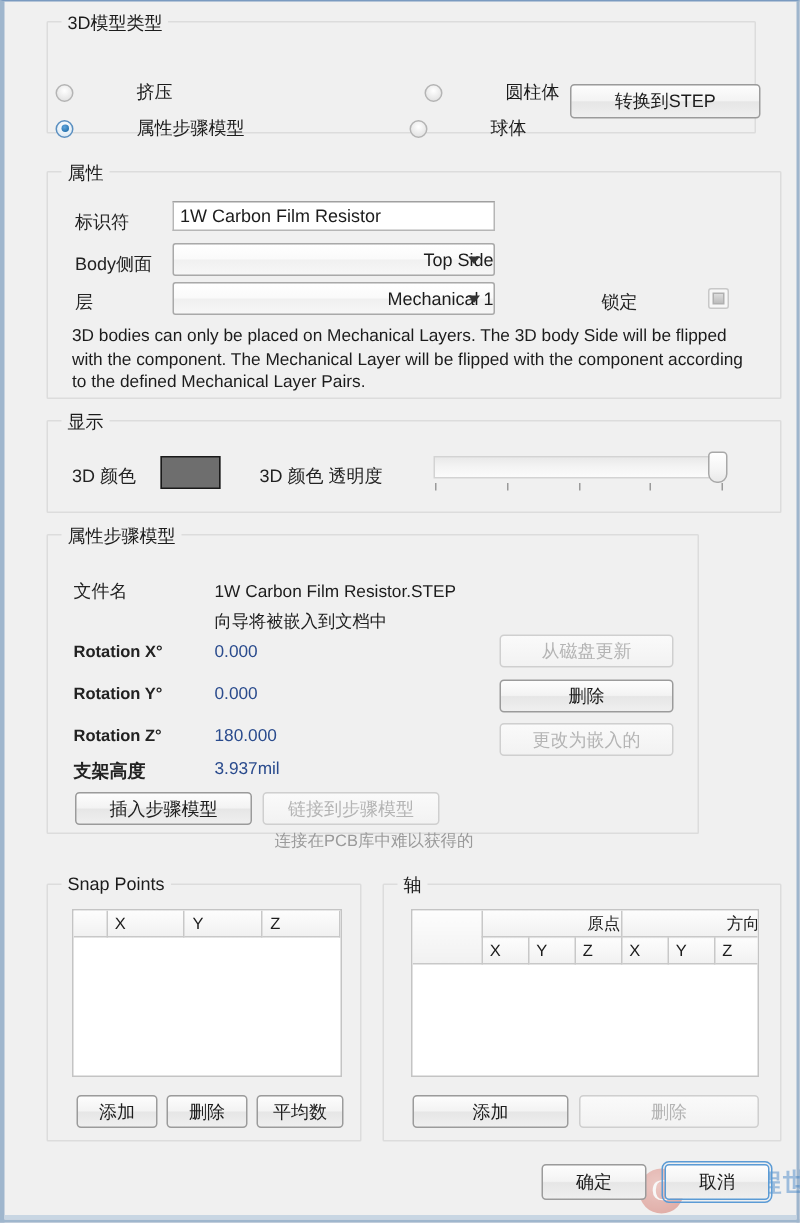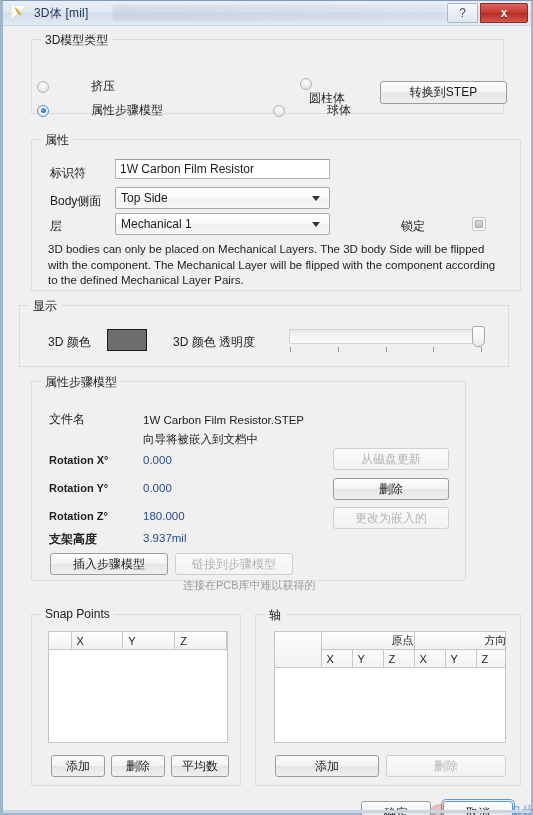--- a/index.html
+++ b/index.html
@@ -99,21 +99,21 @@
   
   .tinput{
     position:absolute;box-sizing:border-box;background:#fff;
     border:1px solid #b6b6b6;border-top-color:#a0a0a0;
     font-size:12px;color:#1c1c1c;display:flex;align-items:center;padding-left:4px;
   }
   .combo{
     position:absolute;box-sizing:border-box;
     background:linear-gradient(to bottom,#ffffff 0%,#fafafa 48%,#f0f0f0 52%,#f7f7f7 100%);
     border:1px solid #a9a9a9;border-radius:2px;
-    font-size:12px;color:#1c1c1c;display:flex;align-items:center;padding-left:5px;
+    font-size:12px;color:#1c1c1c;display:flex;align-items:center;padding-left:5px;justify-content:flex-end;
   }
   .combo .arrow{
     position:absolute;right:9px;top:50%;margin-top:-2px;width:0;height:0;
     border-left:4px solid transparent;border-right:4px solid transparent;border-top:5px solid #333;
   }
   .chkbox{
     position:absolute;box-sizing:border-box;width:14px;height:14px;
     border:1px solid #c8c8c8;background:#f7f7f7;border-radius:2px;
   }
   .chkbox:after{
@@ -159,49 +159,35 @@
     position:absolute;left:24px;top:-2px;font-size:17px;font-weight:bold;
     color:#3b7fc4;opacity:.45;white-space:nowrap;letter-spacing:1px;
   }
   .sep-bottom{position:absolute;left:0;bottom:0;width:100%;height:3px;background:#c8d6e3;}
 </style>
 </head>
 <body>
 
 <div id="window">
 
-  <div id="titlebar">
-    <div class="tbar-bgblur"></div>
-    <div class="title-icon">
-      <div class="tri"></div>
-      <div class="stripe" style="left:2px;top:3px;width:6px;transform:rotate(41deg);"></div>
-      <div class="stripe" style="left:3px;top:5px;width:6px;transform:rotate(41deg);"></div>
-      <div class="stripe" style="left:4px;top:7px;width:6px;transform:rotate(41deg);"></div>
-    </div>
-    <span class="title-text">3D体 [mil]</span>
-    <div class="tbar-buttons">
-      <div class="btn-help">?</div>
-      <div class="btn-close">x</div>
-    </div>
-  </div>
 
   <div id="content">
 
     <div class="group" style="left:28px;top:13px;width:473px;height:75px;">
       <span class="legend">3D模型类型</span>
     </div>
     <div class="radio" style="left:34px;top:52px;">
       <span class="dot"></span>
       <span class="rtext">挤压</span>
     </div>
     <div class="radio on" style="left:34px;top:76px;">
       <span class="dot"></span>
       <span class="rtext">属性步骤模型</span>
     </div>
-    <div class="radio" style="left:270px;top:52px;flex-direction:column;">
+    <div class="radio" style="left:280px;top:52px;">
       <span class="dot"></span>
       <span class="rtext">圆柱体</span>
     </div>
     <div class="radio" style="left:270px;top:76px;">
       <span class="dot"></span>
       <span class="rtext">球体</span>
     </div>
     <div class="pbtn" style="left:377px;top:55px;width:127px;height:23px;">转换到STEP</div>
 
     <div class="group" style="left:28px;top:113px;width:490px;height:152px;">
@@ -218,21 +204,21 @@
     </div>
     <span class="lbl" style="left:47px;top:192px;">层</span>
     <div class="combo" style="left:112px;top:187px;width:215px;height:22px;">
       <span>Mechanical 1</span>
       <span class="arrow"></span>
     </div>
     <span class="lbl" style="left:398px;top:192px;">锁定</span>
     <div class="chkbox" style="left:469px;top:191px;"></div>
     <div style="position:absolute;left:45px;top:216px;width:448px;font-size:11.5px;line-height:15.5px;color:#1c1c1c;">3D bodies can only be placed on Mechanical Layers. The 3D body Side will be flipped with the component. The Mechanical Layer will be flipped with the component according to the defined Mechanical Layer Pairs.</div>
 
-    <div class="group" style="left:16px;top:279px;width:490px;height:62px;">
+    <div class="group" style="left:28px;top:279px;width:490px;height:62px;">
       <span class="legend">显示</span>
     </div>
     <span class="lbl" style="left:45px;top:308px;">3D 颜色</span>
     <div class="swatch" style="left:104px;top:303px;width:40px;height:22px;background:#6e6e6e;"></div>
     <span class="lbl" style="left:170px;top:308px;">3D 颜色 透明度</span>
     <div class="slider-track" style="left:286px;top:303px;width:195px;"></div>
     <div class="slider-thumb" style="left:469px;top:300px;"></div>
     <div class="slider-ticks" style="left:287px;top:321px;width:192px;">
       <i></i>
         <i></i>

